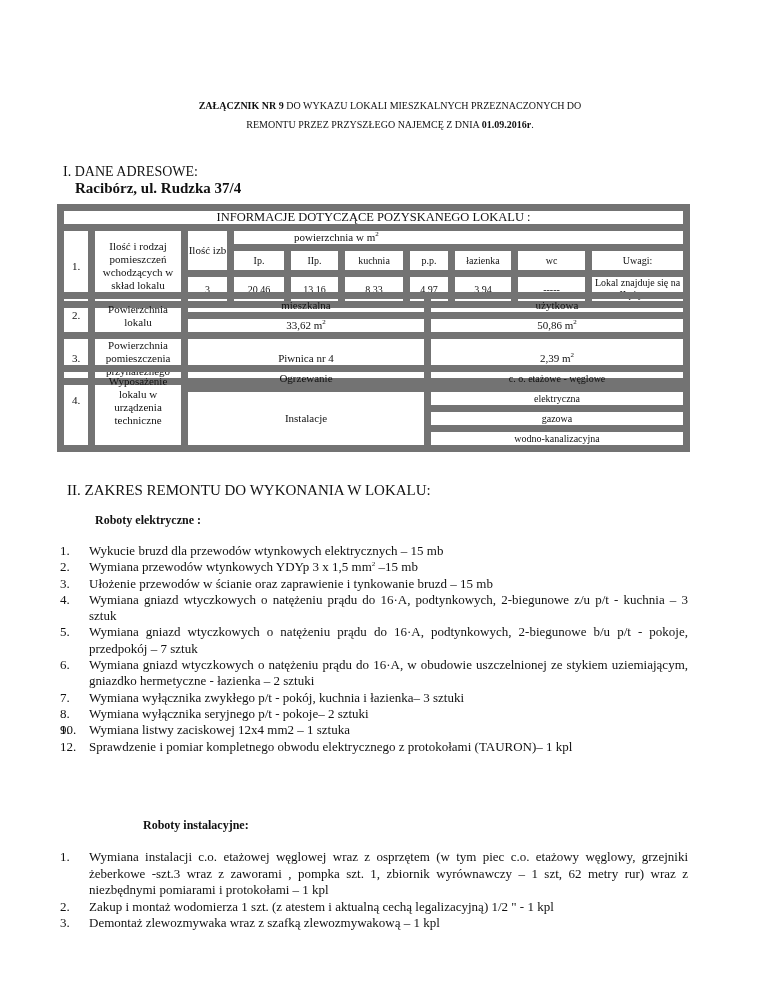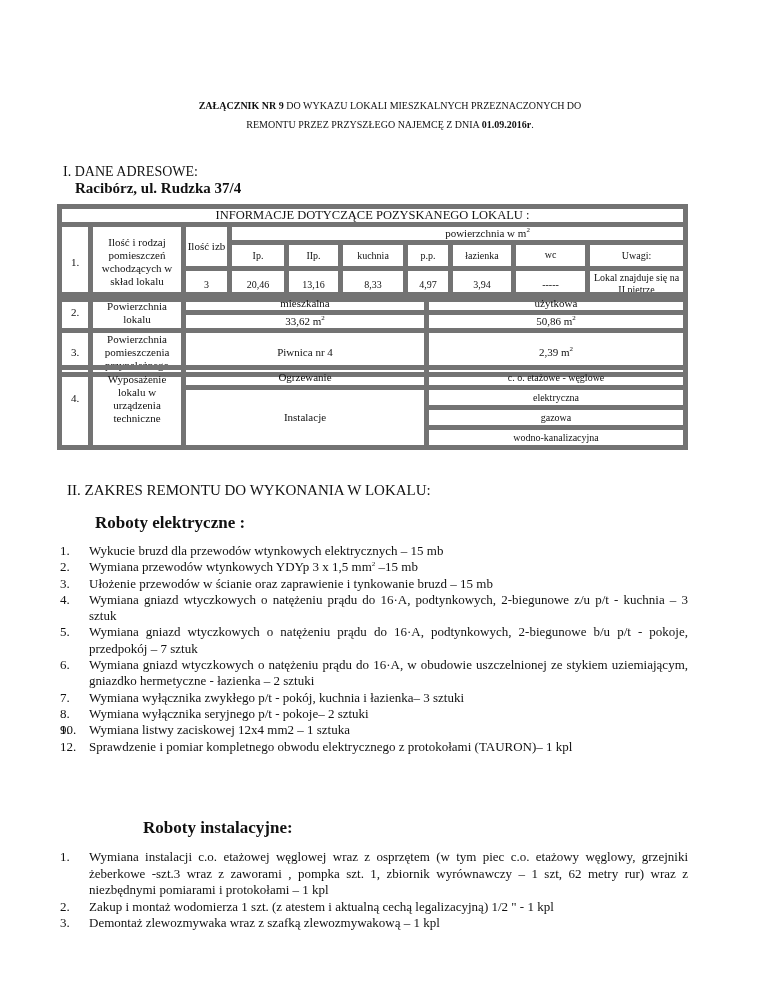--- a/index.html
+++ b/index.html
@@ -13,30 +13,30 @@
     text-align: center; font-size: 10px; line-height: 19px;
   }
   .title b { font-weight: bold; }
   .sec1 { position: absolute; top: 163px; left: 63px; font-size: 14px; line-height: 17px; }
   .addr { position: absolute; top: 180px; left: 75px; font-size: 15px; font-weight: bold; }
 
   table.info {
     position: absolute; border-collapse: collapse; left: 57px; width: 626px;
     font-size: 11px; text-align: center; table-layout: fixed;
   }
-  table.info td { border: 5px solid #737373; padding: 0; vertical-align: middle; line-height: 13px; }
+  table.info td { border: 7px solid #737373; padding: 0; vertical-align: middle; line-height: 13px; }
   #t1 { top: 204px; }
   #t2 { top: 292px; }
   #t3 { top: 365px; }
   .hdr-title { font-size: 12.5px; height: 12px; line-height: 12px; }
   .sm { font-size: 10px; }
   sup { font-size: 7px; line-height: 0; }
 
   .sec2 { position: absolute; top: 482px; left: 67px; font-size: 15px; }
-  .sub { position: absolute; font-size: 17px; font-weight: bold; }
+  .sub { position: absolute; font-size: 12px; font-weight: bold; }
   #sub-el { top: 513px; left: 95px; }
   #sub-inst { top: 818px; left: 95px; margin-left: 48px; }
 
   ol.works {
     position: absolute; left: 60px; width: 628px; margin: 0; padding: 0;
     list-style: none; font-size: 13px; line-height: 16.3px;
   }
   ol.works li { position: relative; padding-left: 29px; text-align: justify; }
   ol.works li .num { position: absolute; left: 0; width: 26px; }
   #list-el { top: 543px; }
@@ -67,21 +67,21 @@
       <col style="width:98px">
   </colgroup>
   <tbody>
       <tr style="height:13px">
     <td colspan="10" class="hdr-title">INFORMACJE DOTYCZĄCE POZYSKANEGO LOKALU :</td>
   </tr>
   <tr style="height:12px">
     <td rowspan="3">1.</td>
     <td rowspan="3">Ilość i rodzaj pomieszczeń wchodzących w skład lokalu</td>
     <td rowspan="2">Ilość izb</td>
-    <td colspan="7" style="text-align:center;padding-left:60px"><span>powierzchnia w m</span><sup>2</sup></td>
+    <td colspan="7" style="text-align:left;padding-left:60px"><span>powierzchnia w m</span><sup>2</sup></td>
   </tr>
   <tr style="height:26px">
     <td class="sm">Ip.</td>
     <td class="sm">IIp.</td>
     <td class="sm">kuchnia</td>
     <td class="sm">p.p.</td>
     <td class="sm">łazienka</td>
     <td class="sm" style="vertical-align:top;padding-top:3px">wc</td>
     <td class="sm">Uwagi:</td>
   </tr>

